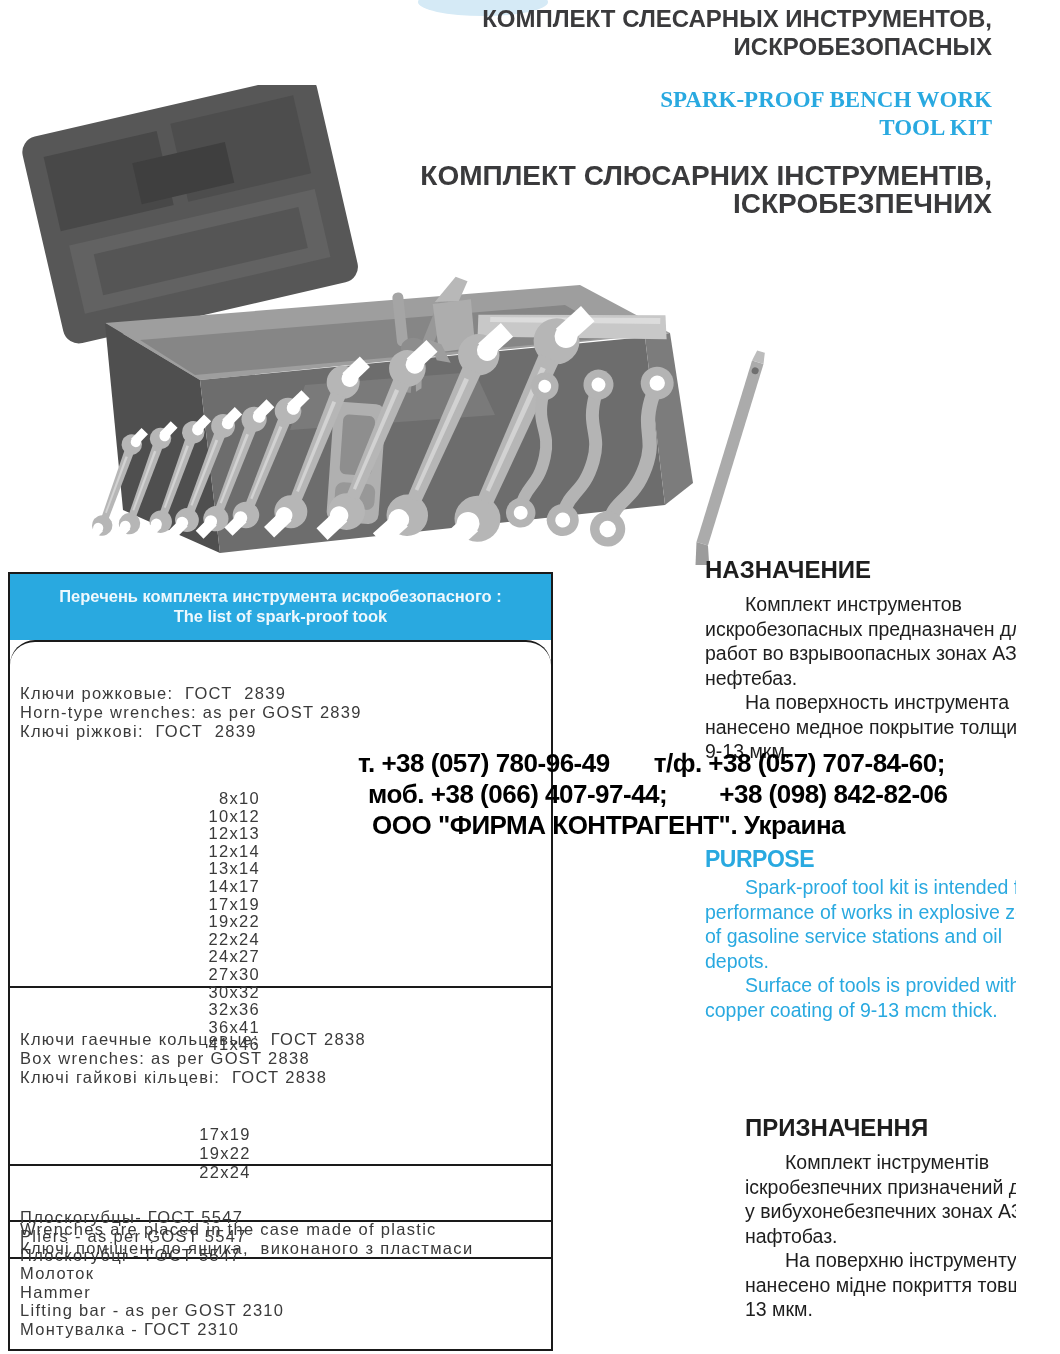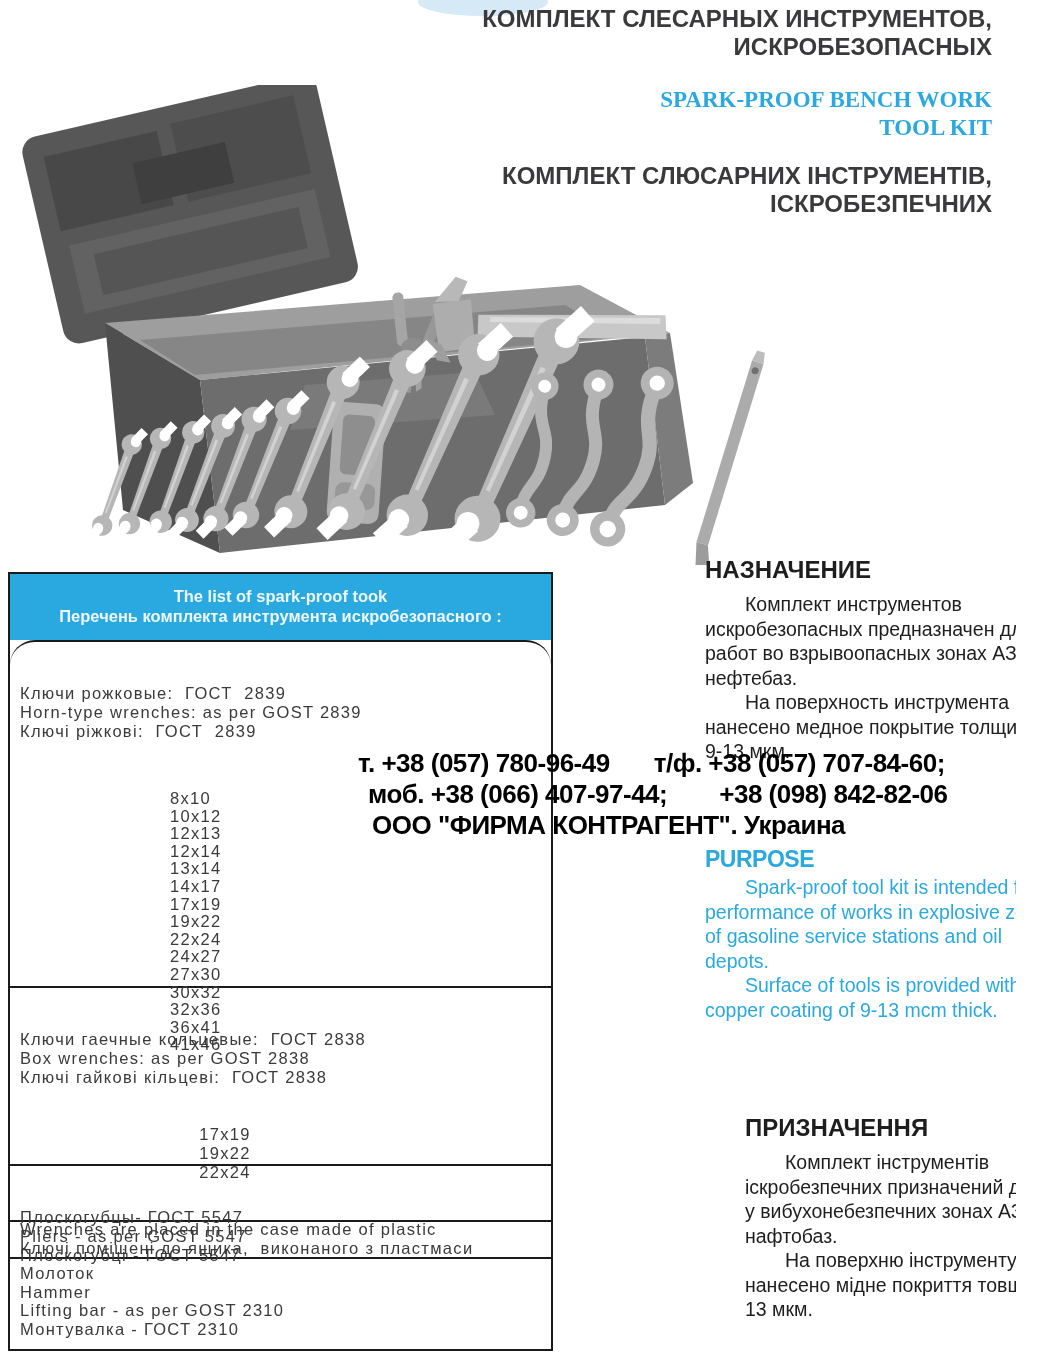--- a/index.html
+++ b/index.html
@@ -9,21 +9,21 @@
   }
   
   .watermark {
     position:absolute; left:418px; top:-12px; width:130px; height:28px;
     background:#d5eaf6; border-radius:50%;
   }
   
   .title { position:absolute; right:24px; text-align:right; font-weight:bold; white-space:pre-line; }
   .title-ru { top:5px;   width:600px; color:#3a3a3c; font-size:24px; line-height:28px; }
   .title-en { top:86px;  width:600px; color:#29a9e0; font-size:23px; line-height:28px;font-family:Liberation Serif, serif; }
-  .title-ua { top:162px; width:600px; color:#3a3a3c; font-size:24px; line-height:28px; }
+  .title-ua { top:162px; width:600px; color:#3a3a3c; font-size:28px; line-height:28px; }
   
   .photo { position:absolute; left:5px; top:85px; width:780px; height:480px; }
   
   .spec-table {
     position:absolute; left:8px; top:572px; width:545px;
     border:2px solid #1a1a1a; box-sizing:border-box; background:#fff;
   }
   .spec-header {
     background:#29a9e0; color:#eef8fd; text-align:center; font-weight:bold;
     font-size:16.5px; line-height:20px; padding:12px 4px 14px; min-height:36px;
@@ -31,21 +31,21 @@
   .spec-row {
     border-top:2px solid #1a1a1a; color:#3a3a3a; font-size:16.5px;
     letter-spacing:1.3px; line-height:19px; padding:4px 4px 2px 10px;
     box-sizing:border-box; white-space:pre-wrap;
   }
   .row-1 { height:346px;border-radius:25px; }
   .row-2 { height:178px; }
   .row-3 { height:56px; }
   .row-4 { height:37px; }
   .row-5 { height:92px; }
-  .size-list { margin-left:150px; width:90px; text-align:left; line-height:17.6px; margin-top:11px; }
+  .size-list { margin-left:150px; width:90px; text-align:right; line-height:17.6px; margin-top:11px; }
   .size-list-2 { margin-left:165px; width:80px; text-align:center; line-height:19px; margin-top:0; }
   
   .contact {
     position:absolute; left:358px; top:748px; z-index:6; color:#000;
     font-weight:bold; font-size:26px; line-height:31px; letter-spacing:-0.5px;
     white-space:nowrap;
   }
   .c-line2 { padding-left:10px; }
   .c-line3 { padding-left:14px; }
   .cgap1 { display:inline-block; width:44px; }
@@ -154,22 +154,22 @@
     <g transform="translate(725,368) rotate(17)">
       <rect x="-6" y="-95" width="12" height="190" fill="#ababab"></rect>
       <path d="M -6,-95 L 6,-95 L 4,-106 L -4,-106 Z" fill="#bcbcbc"></path>
       <path d="M -6,95 L 6,95 L 15,119 L 1,122 Z" fill="#9c9c9c"></path>
       <circle cx="0" cy="-86" r="3.5" fill="#6f6f6f"></circle>
     </g>
   </svg>
 
   <div class="spec-table">
     <div class="spec-header">
+      <div>Перечень комплекта инструмента искробезопасного :</div>
       <div>The list of spark-proof took</div>
-      <div>Перечень комплекта инструмента искробезопасного :</div>
     </div>
     <div class="spec-row row-1">
       <div><div>Ключи рожковые:  ГОСТ  2839</div><div>Horn-type wrenches: as per GOST 2839</div><div>Ключі ріжкові:  ГОСТ  2839</div></div>
       <div class="size-list"><div>8x10</div><div>10x12</div><div>12x13</div><div>12x14</div><div>13x14</div><div>14x17</div><div>17x19</div><div>19x22</div><div>22x24</div><div>24x27</div><div>27x30</div><div>30x32</div><div>32x36</div><div>36x41</div><div>41x46</div></div>
     </div>
     <div class="spec-row row-2">
       <div><div>Ключи гаечные кольцевые:  ГОСТ 2838</div><div>Box wrenches: as per GOST 2838</div><div>Ключі гайкові кільцеві:  ГОСТ 2838</div></div>
       <div class="size-list size-list-2"><div>17x19</div><div>19x22</div><div>22x24</div></div>
       <div><div>Wrenches are placed in the case made of plastic</div><div>Ключі поміщені до ящика,  виконаного з пластмаси</div></div>
     </div>

